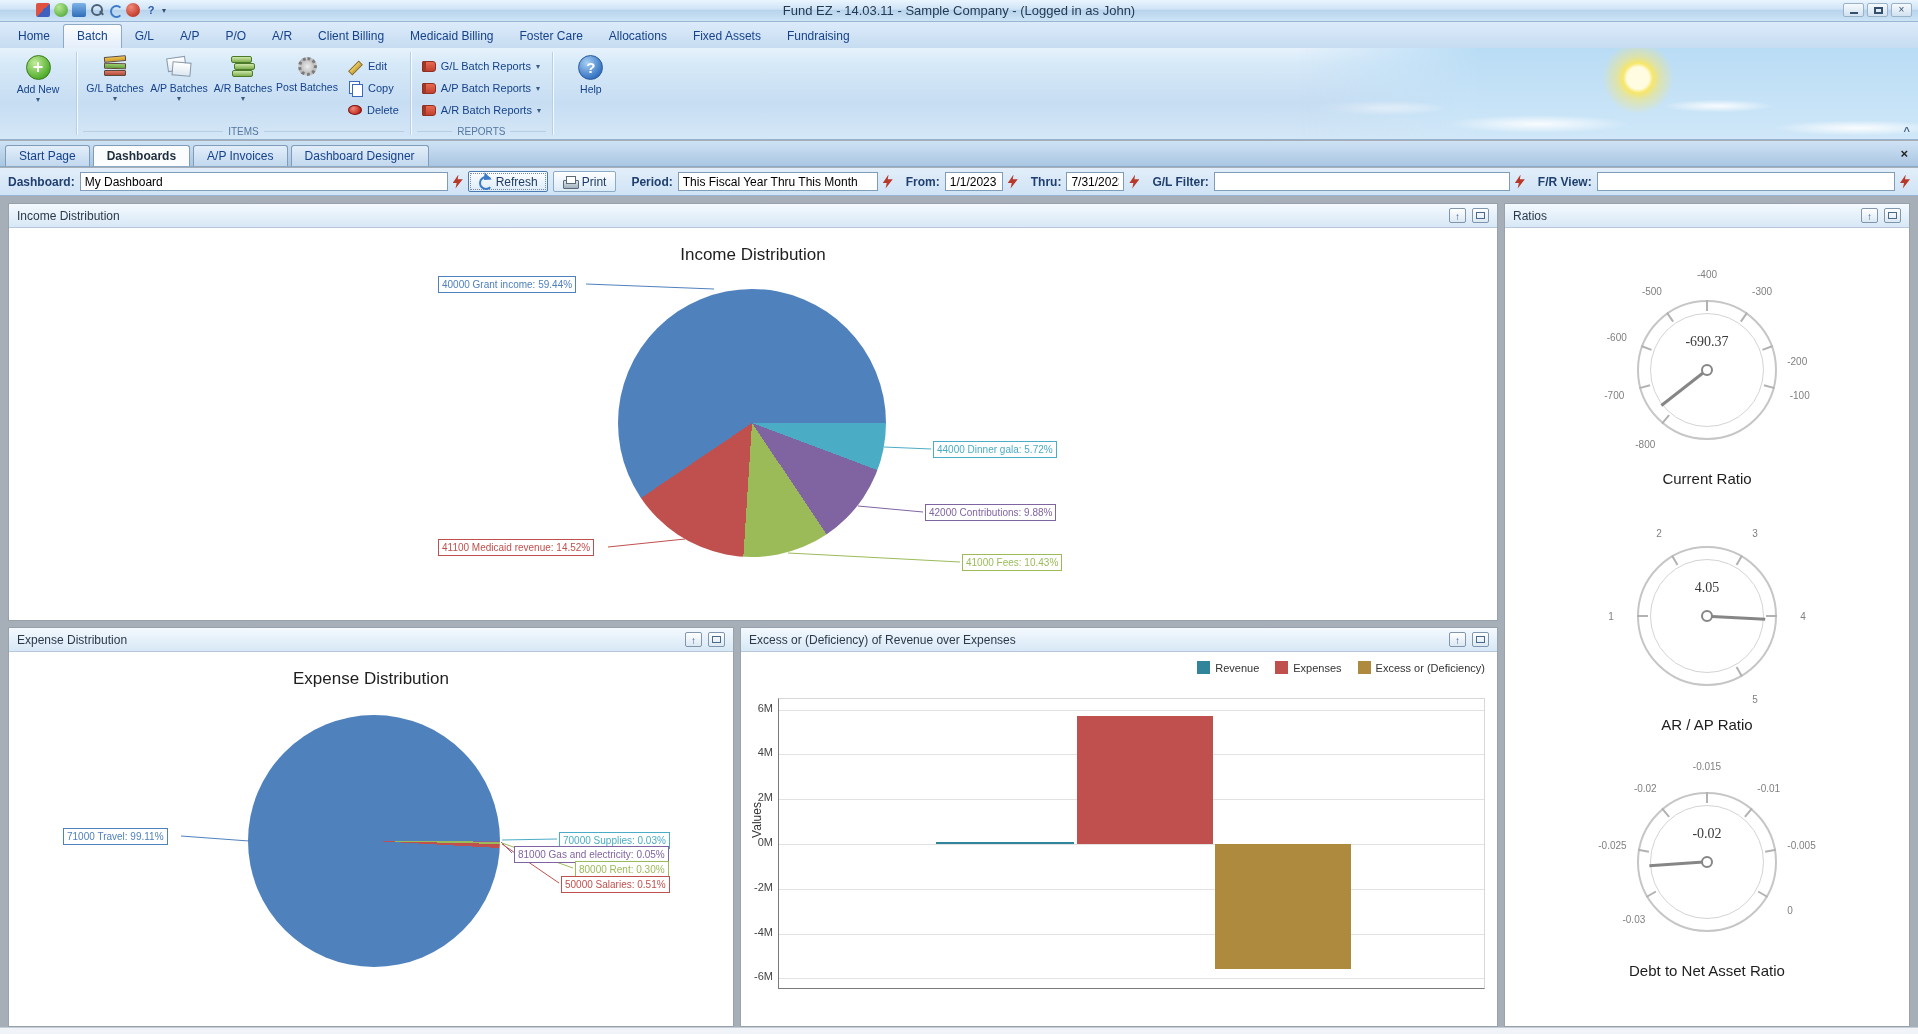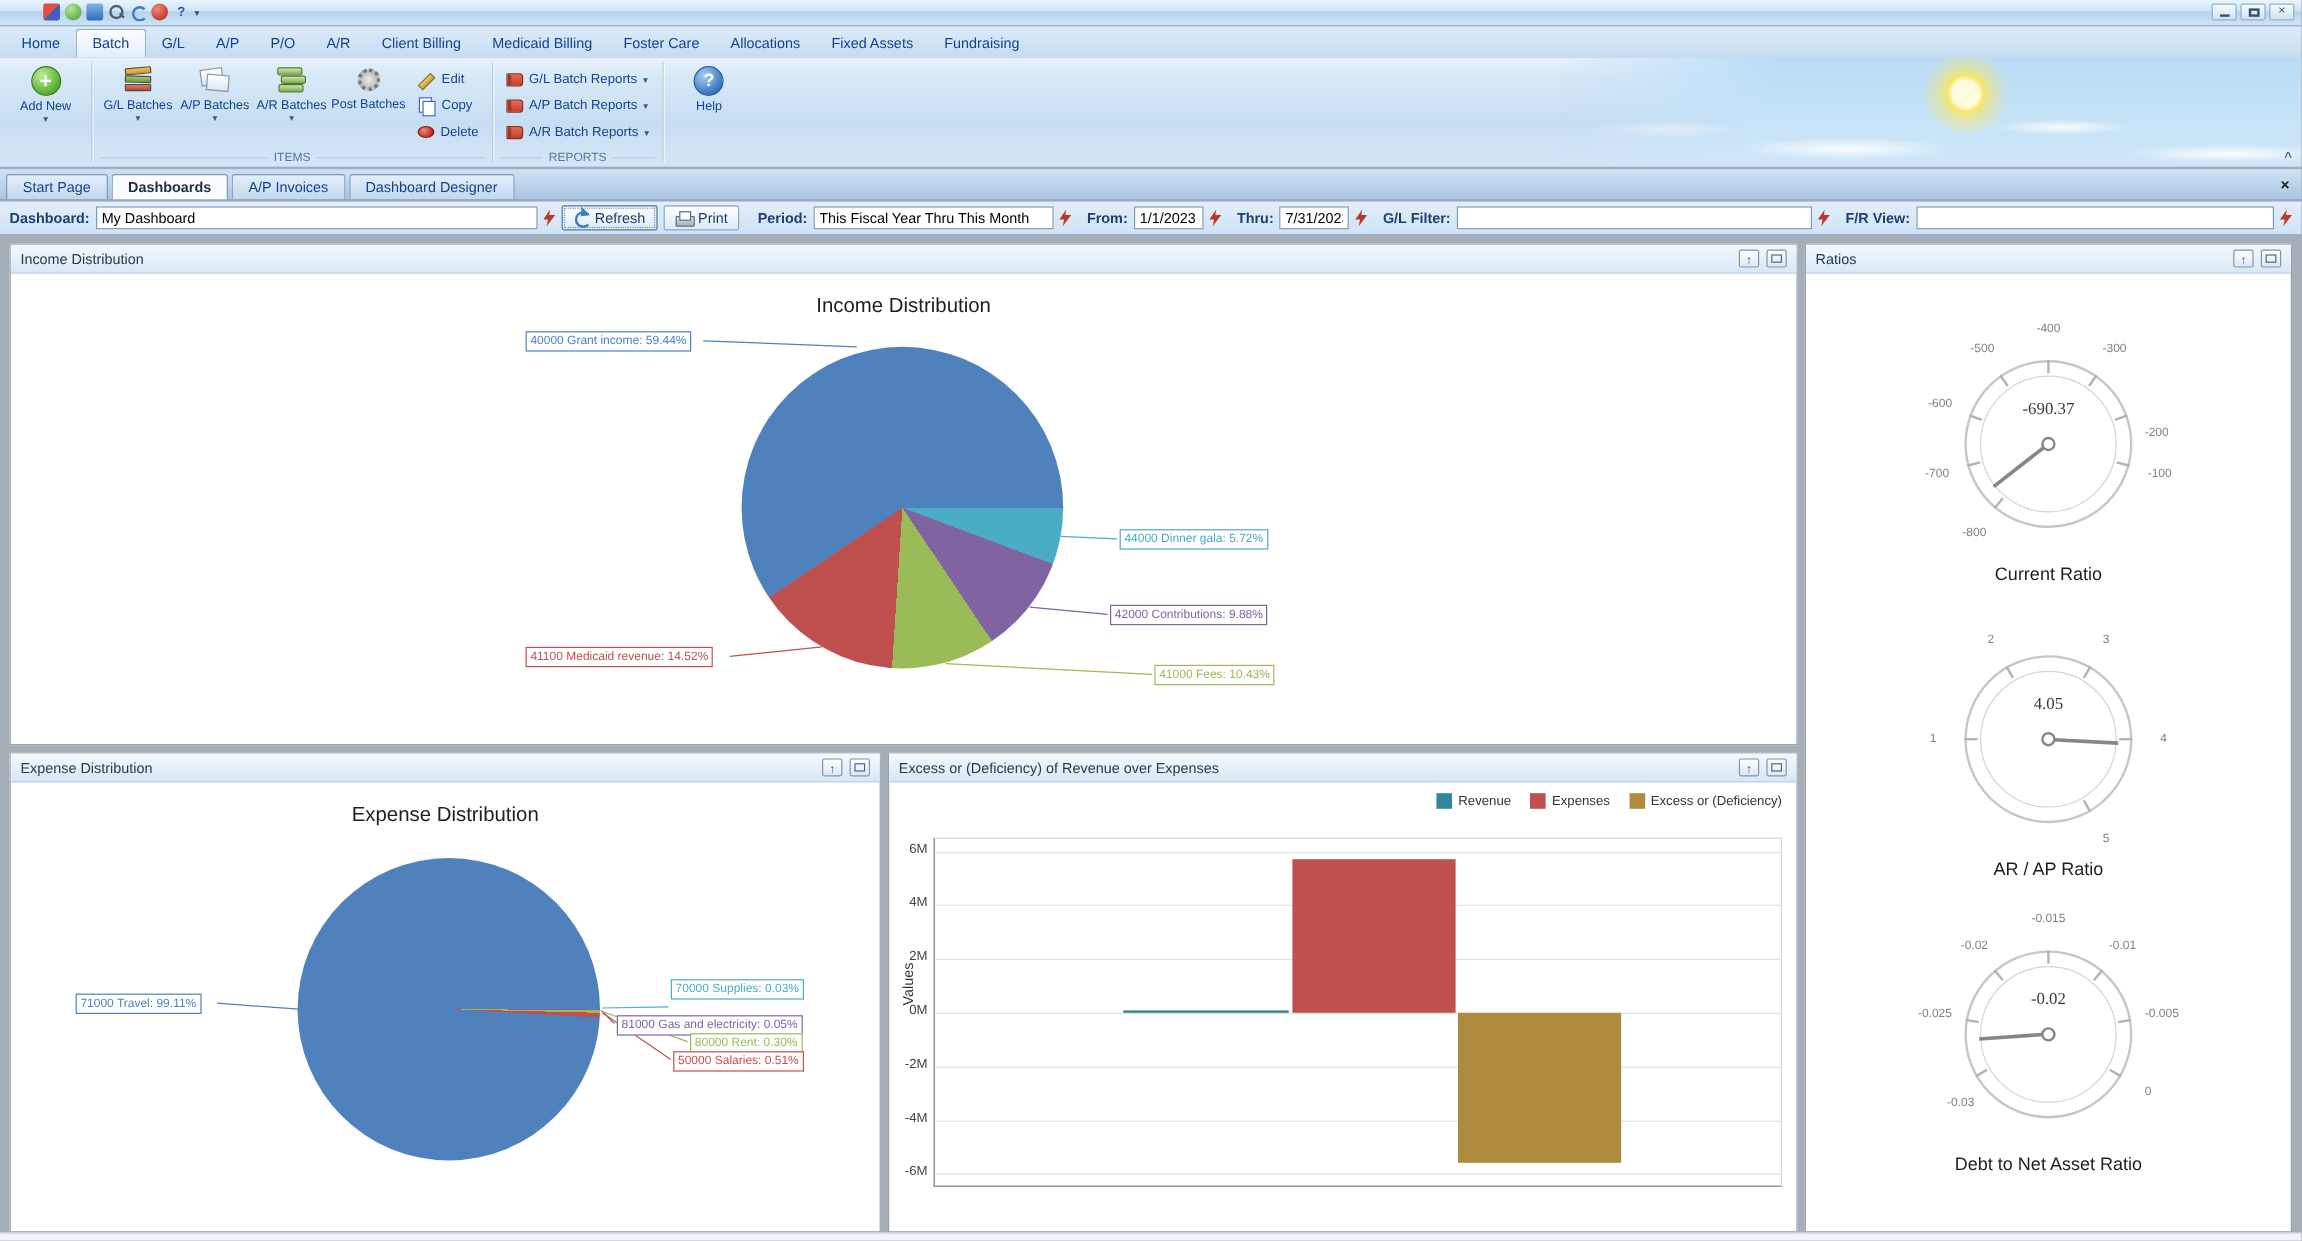--- a/index.html
+++ b/index.html
@@ -178,20 +178,21 @@
   <div class="qat">
     <span class="qat-ic app"></span>
     <span class="qat-ic g1"></span>
     <span class="qat-ic g2"></span>
     <span class="qat-ic mag"></span>
     <span class="qat-ic ref"></span>
     <span class="qat-ic red"></span>
     <span class="qat-ic q">?</span>
     <span class="qat-caret">▾</span>
   </div>
+  <div class="title-text">Fund EZ - 14.03.11 - Sample Company - (Logged in as John)</div>
   <div class="win-controls">
     <span class="win-btn">
         <i class="wg-min"></i>
       </span>
     <span class="win-btn">
         <i class="wg-max"></i>
       </span>
     <span class="win-btn">×</span>
   </div>
 </div>
@@ -387,21 +388,21 @@
     <div class="chart-title">Expense Distribution</div>
     <svg class="leaders" width="724" height="374">
       <line x1="548" y1="186" x2="493" y2="187" stroke-width="1" stroke="#4bacc6"></line>
       <line x1="503" y1="200" x2="492" y2="189" stroke-width="1" stroke="#8064a2"></line>
       <line x1="564" y1="215" x2="493" y2="190" stroke-width="1" stroke="#9bbb59"></line>
       <line x1="550" y1="230" x2="493" y2="191" stroke-width="1" stroke="#c0504d"></line>
       <line x1="172" y1="183" x2="240" y2="188" stroke-width="1" stroke="#4f81bd"></line>
     </svg>
     <div class="pie" id="expense-pie" style="background: conic-gradient(from 90deg, rgb(75, 172, 198) 0deg, rgb(75, 172, 198) 0.11deg, rgb(128, 100, 162) 0.11deg, rgb(128, 100, 162) 0.29deg, rgb(155, 187, 89) 0.29deg, rgb(155, 187, 89) 1.37deg, rgb(192, 80, 77) 1.37deg, rgb(192, 80, 77) 3.2deg, rgb(79, 129, 189) 3.2deg, rgb(79, 129, 189) 360deg);"></div>
     <div class="pie-label" style="left: 54px; top: 175px; border-color: rgb(79, 129, 189); color: rgb(79, 129, 189);">71000 Travel: 99.11%</div>
-    <div class="pie-label" style="left: 550px; top: 163px; border-color: rgb(75, 172, 198); color: rgb(75, 172, 198);">70000 Supplies: 0.03%</div>
+    <div class="pie-label" style="left: 550px; top: 179px; border-color: rgb(75, 172, 198); color: rgb(75, 172, 198);">70000 Supplies: 0.03%</div>
     <div class="pie-label" style="left: 505px; top: 193px; border-color: rgb(128, 100, 162); color: rgb(128, 100, 162);">81000 Gas and electricity: 0.05%</div>
     <div class="pie-label" style="left: 566px; top: 208px; border-color: rgb(155, 187, 89); color: rgb(155, 187, 89);">80000 Rent: 0.30%</div>
     <div class="pie-label" style="left: 552px; top: 223px; border-color: rgb(192, 80, 77); color: rgb(192, 80, 77);">50000 Salaries: 0.51%</div>
   </div>
 </div>
 
 <div class="panel" id="panel-excess">
   <div class="panel-header">
     <span>Excess or (Deficiency) of Revenue over Expenses</span>
     <span class="ph-icons">

